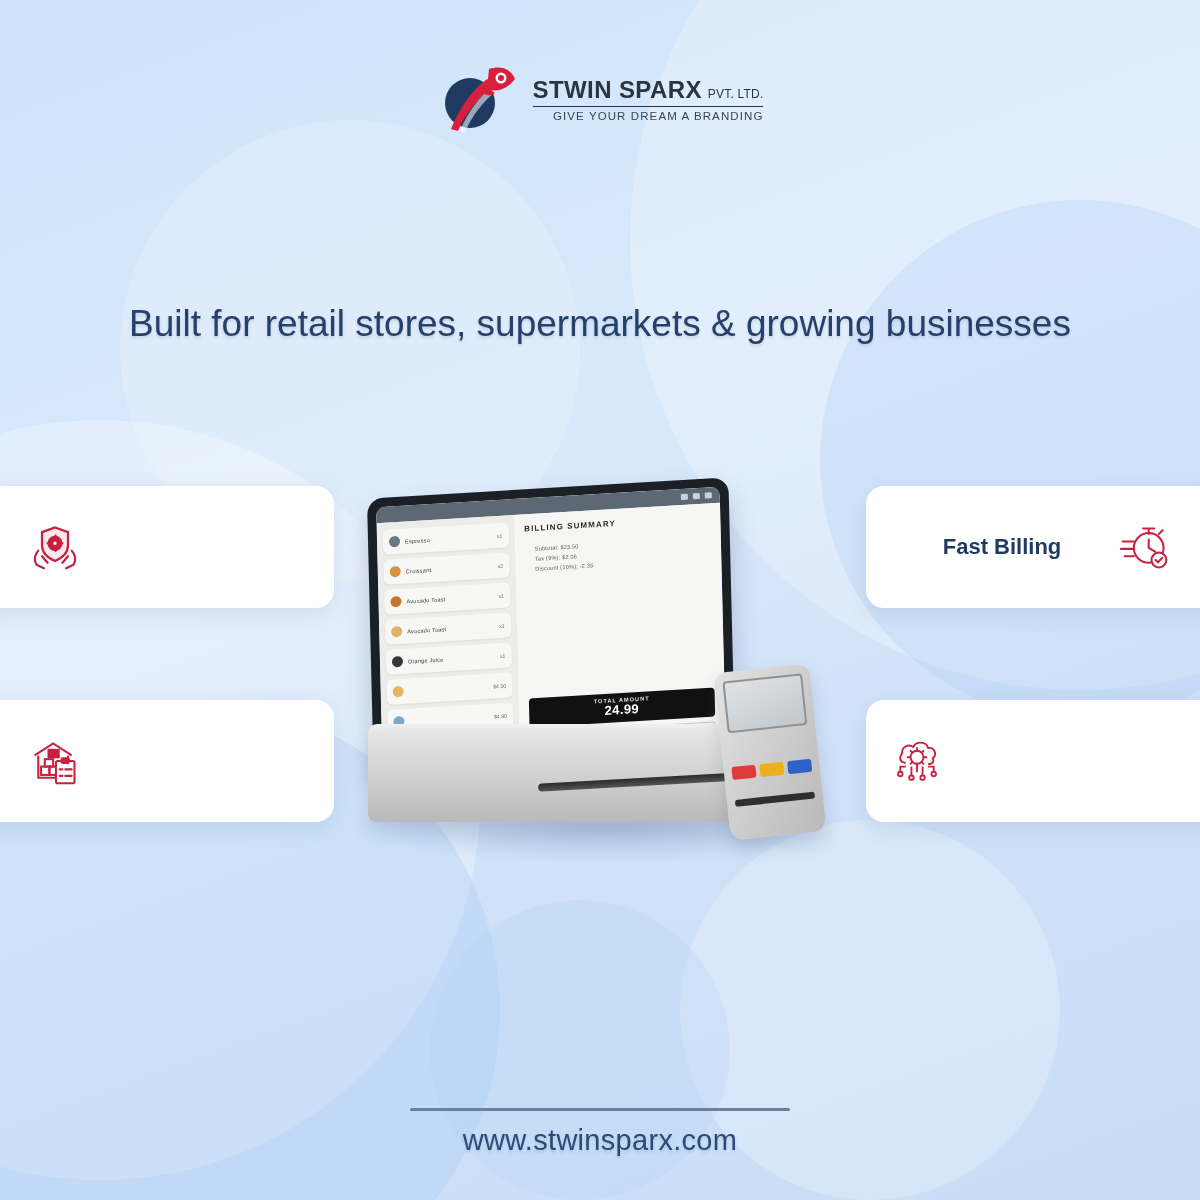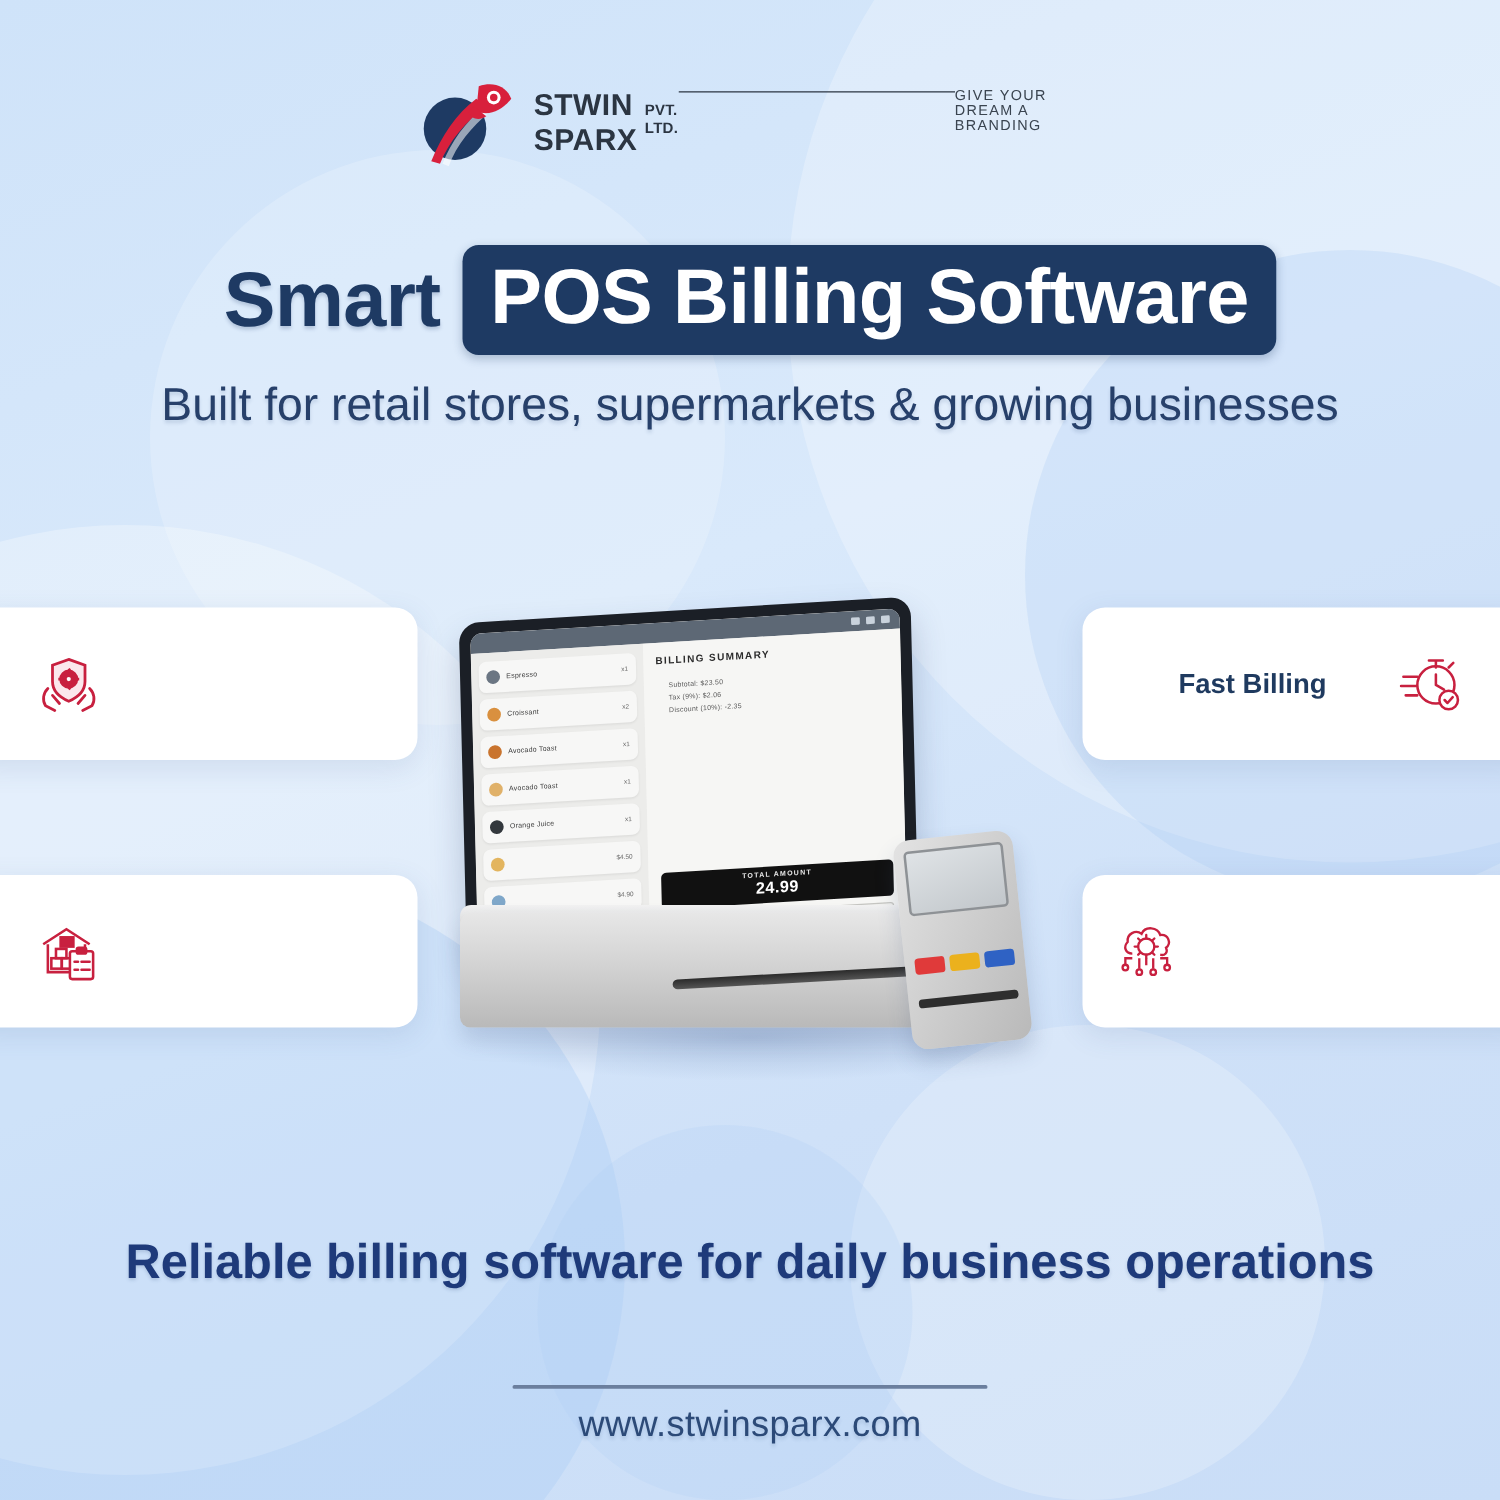--- a/index.html
+++ b/index.html
@@ -22,27 +22,27 @@
   .b5{width:460px;height:460px;left:120px;top:120px;background:rgba(255,255,255,.20);}
   .b6{width:380px;height:380px;right:140px;top:820px;background:rgba(255,255,255,.22);}
   .b7{width:300px;height:300px;left:430px;top:900px;background:rgba(175,206,246,.22);}
 
   
   .logo-wrap{
     position:absolute;left:0;right:0;top:56px;height:86px;
     display:flex;align-items:center;justify-content:center;gap:10px;
   }
   .logo-mark{position:relative;width:86px;height:80px;flex:none;}
-  .logo-text{display:flex;justify-content:center;}
+  .logo-text{display:flex;flex-direction:column;justify-content:center;align-items:flex-end;}
   .logo-line1{display:flex;align-items:baseline;gap:6px;}
   .logo-name{
     font-size:24px;font-weight:bold;color:#2b3542;letter-spacing:.4px;
     font-family:"Liberation Sans",sans-serif;
   }
-  .logo-suffix{font-size:12px;font-weight:bold;color:#2b3542;letter-spacing:.2px;}
+  .logo-suffix{font-size:12px;font-weight:normal;color:#2b3542;letter-spacing:.2px;}
   .logo-rule{height:1px;background:#2b3542;margin:2px 0 3px;width:100%;}
   .logo-tag{font-size:11.5px;color:#3a4450;letter-spacing:1.1px;}
 
   
   .headline{
     position:absolute;left:0;right:0;top:196px;
     display:flex;align-items:center;justify-content:center;gap:0;
     white-space:nowrap;
   }
   .hl-plain{
@@ -228,24 +228,20 @@
     <span class="logo-text">
       <span class="logo-line1">
         <span class="logo-name">STWIN SPARX</span>
         <span class="logo-suffix">PVT. LTD.</span>
       </span>
       <span class="logo-rule"></span>
       <span class="logo-tag">GIVE YOUR DREAM A BRANDING</span>
     </span>
   </div>
 
-  <div class="headline">
-    <span class="hl-plain">Smart</span>
-    <span class="hl-badge">POS Billing Software</span>
-  </div>
   <div class="subhead">Built for retail stores, supermarkets &amp; growing businesses</div>
 
   <div class="card card-left c1">
     <span class="ficon">
       <svg viewBox="0 0 56 56" width="52" height="52" fill="none" stroke="#c8203f" stroke-width="2.4">
         <path d="M28 7 L42 12 V26 C42 35 35 40 28 43 C21 40 14 35 14 26 V12 Z" stroke="#c8203f" fill="#fbe7ec"></path>
         <circle cx="28" cy="24" r="7" fill="#c8203f"></circle>
         <circle cx="28" cy="24" r="3" fill="#fff"></circle>
         <path d="M28 15 L30 18 M28 33 L30 30 M19 24 L23 24 M33 24 L37 24" stroke="#c8203f" stroke-width="2.2"></path>
         <path d="M10 32 C6 36 5 42 8 47 L16 51" stroke-linecap="round"></path>
@@ -380,17 +376,16 @@
       <div class="term-screen"></div>
       <div class="term-keys">
         <span class="tk r"></span>
         <span class="tk y"></span>
         <span class="tk b"></span>
       </div>
       <div class="term-slot"></div>
     </div>
   </div>
 
-  <div class="bottom-head">Reliable billing software for daily business operations</div>
   <div class="divider"></div>
   <div class="site">www.stwinsparx.com</div>
 
 </div>
 
 </body></html>

